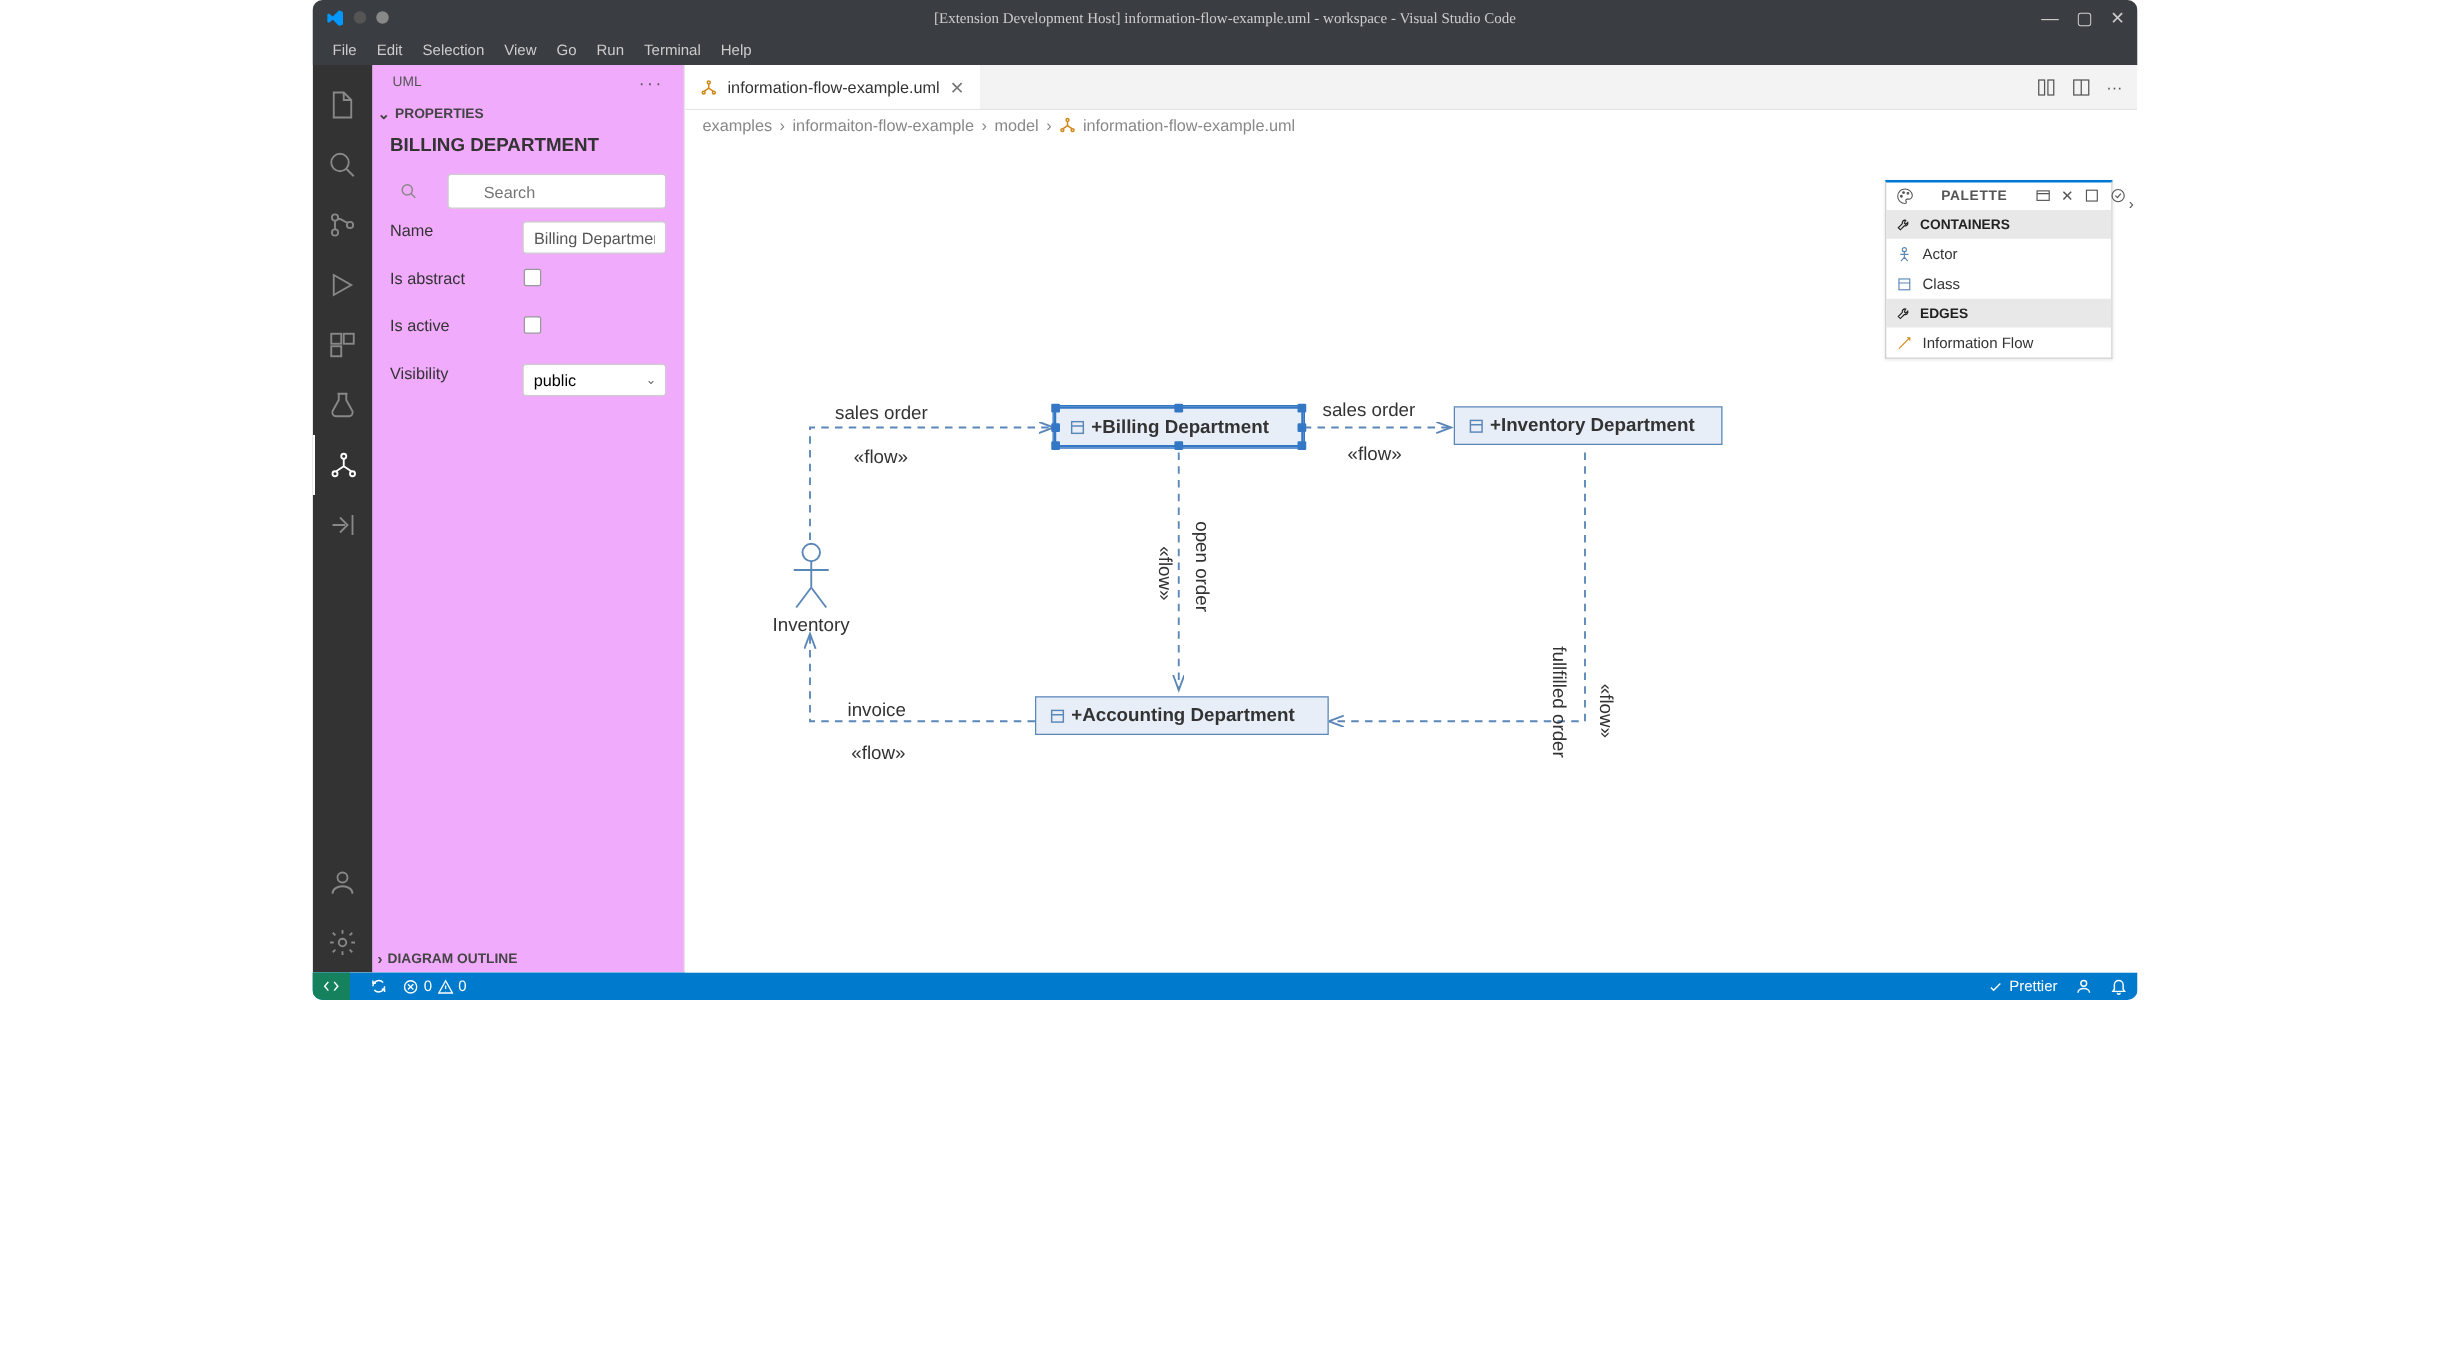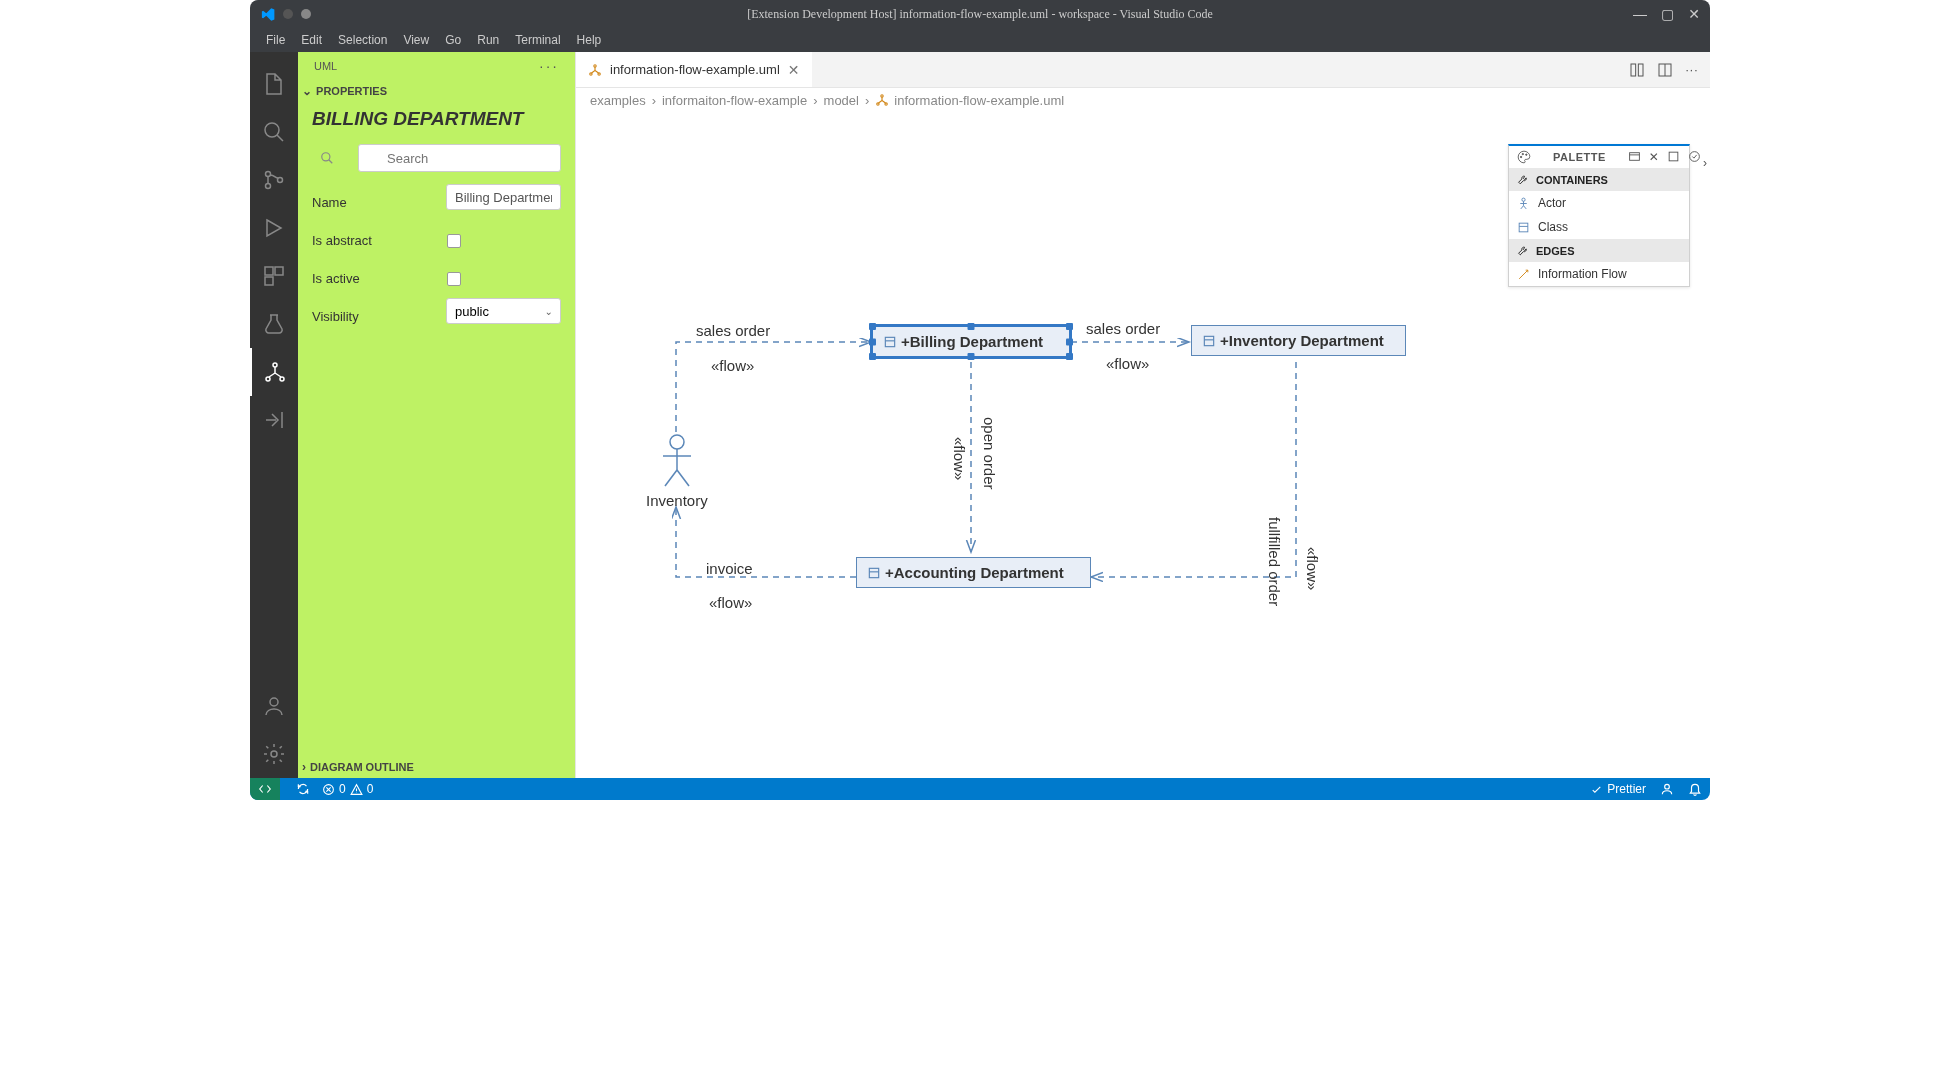--- a/index.html
+++ b/index.html
@@ -18,34 +18,34 @@
     .menubar { height: 24px; background: #3a3d41; display: flex; align-items: center; padding: 0 8px; gap: 0; color: #ccc; font-size: 12px; }
     .menubar-item { padding: 2px 8px; cursor: pointer; text-align: center; }
     
     .main { display: flex; flex: 1; overflow: hidden; }
     
     .activitybar { width: 48px; background: #333; display: flex; flex-direction: column; align-items: center; padding-top: 8px; }
     .activitybar-icon { width: 48px; height: 48px; display: flex; align-items: center; justify-content: center; cursor: pointer; color: #888; }
     .activitybar-icon.active { color: #fff; border-left: 2px solid #fff; }
     .activitybar-bottom { margin-top: auto; margin-bottom: 8px; }
     
-    .sidebar { width: 278px; background: #bef264; display: flex; flex-direction: column; border-right: 1px solid #e5e5e5; }
+    .sidebar { width: 250px; background: #f0abfc; display: flex; flex-direction: column; border-right: 1px solid #e5e5e5; }
     .sidebar-titlebar { height: 28px; display: flex; align-items: center; padding: 0 16px; color: #555; font-size: 11px; justify-content: space-between; }
     .sidebar-more { font-size: 14px; letter-spacing: 2px; cursor: pointer; }
     
     .section-header { height: 22px; display: flex; align-items: center; padding: 0 4px; font-size: 11px; font-weight: 700; color: #444; cursor: pointer; gap: 4px; }
     .chev { font-size: 12px; }
     
     .sidebar-content { padding: 6px 14px; display: flex; flex-direction: column; gap: 10px; flex: 1; }
-    .prop-title { font-size: 19px; font-weight: 700; margin-bottom: 4px; color: #333; font-style: italic; }
+    .prop-title { font-size: 15px; font-weight: 700; margin-bottom: 4px; color: #333; }
     .search-wrap { position: relative; padding-left: 46px; }
     .search-input { width: 100%; height: 28px; border: 1px solid #ccc; border-radius: 3px; padding: 0 8px 0 28px; font-size: 13px; background: #fff; }
     .search-icon-inner { position: absolute; left: 8px; top: 50%; transform: translateY(-50%); color: #888; }
     
-    .prop-row { display: flex; align-items: flex-end; justify-content: space-between; height: 28px; }
+    .prop-row { display: flex; align-items: flex-start; justify-content: space-between; height: 28px; }
     .prop-label { font-size: 13px; color: #333; }
     .prop-input { width: 115px; height: 26px; border: 1px solid #ccc; border-radius: 3px; padding: 0 8px; font-size: 13px; background: #fff; color: #555; }
     .prop-check { width: 14px; height: 14px; border: 1px solid #999; border-radius: 2px; background: #fff; margin-right: 100px; }
     .prop-select { width: 115px; height: 26px; border: 1px solid #ccc; border-radius: 3px; padding: 0 8px; font-size: 13px; background: #fff; appearance: none; position: relative; }
     .select-wrap { position: relative; width: 115px; }
     .select-caret { position: absolute; right: 8px; top: 50%; transform: translateY(-50%); pointer-events: none; font-size: 10px; color: #666; }
     
     .editor { flex: 1; display: flex; flex-direction: column; background: #fff; position: relative; }
     .tabs { height: 36px; background: #f3f3f3; display: flex; align-items: stretch; border-bottom: 1px solid #e5e5e5; }
     .tab { display: flex; align-items: center; padding: 0 12px; background: #fff; gap: 8px; font-size: 13px; color: #333; cursor: pointer; }

